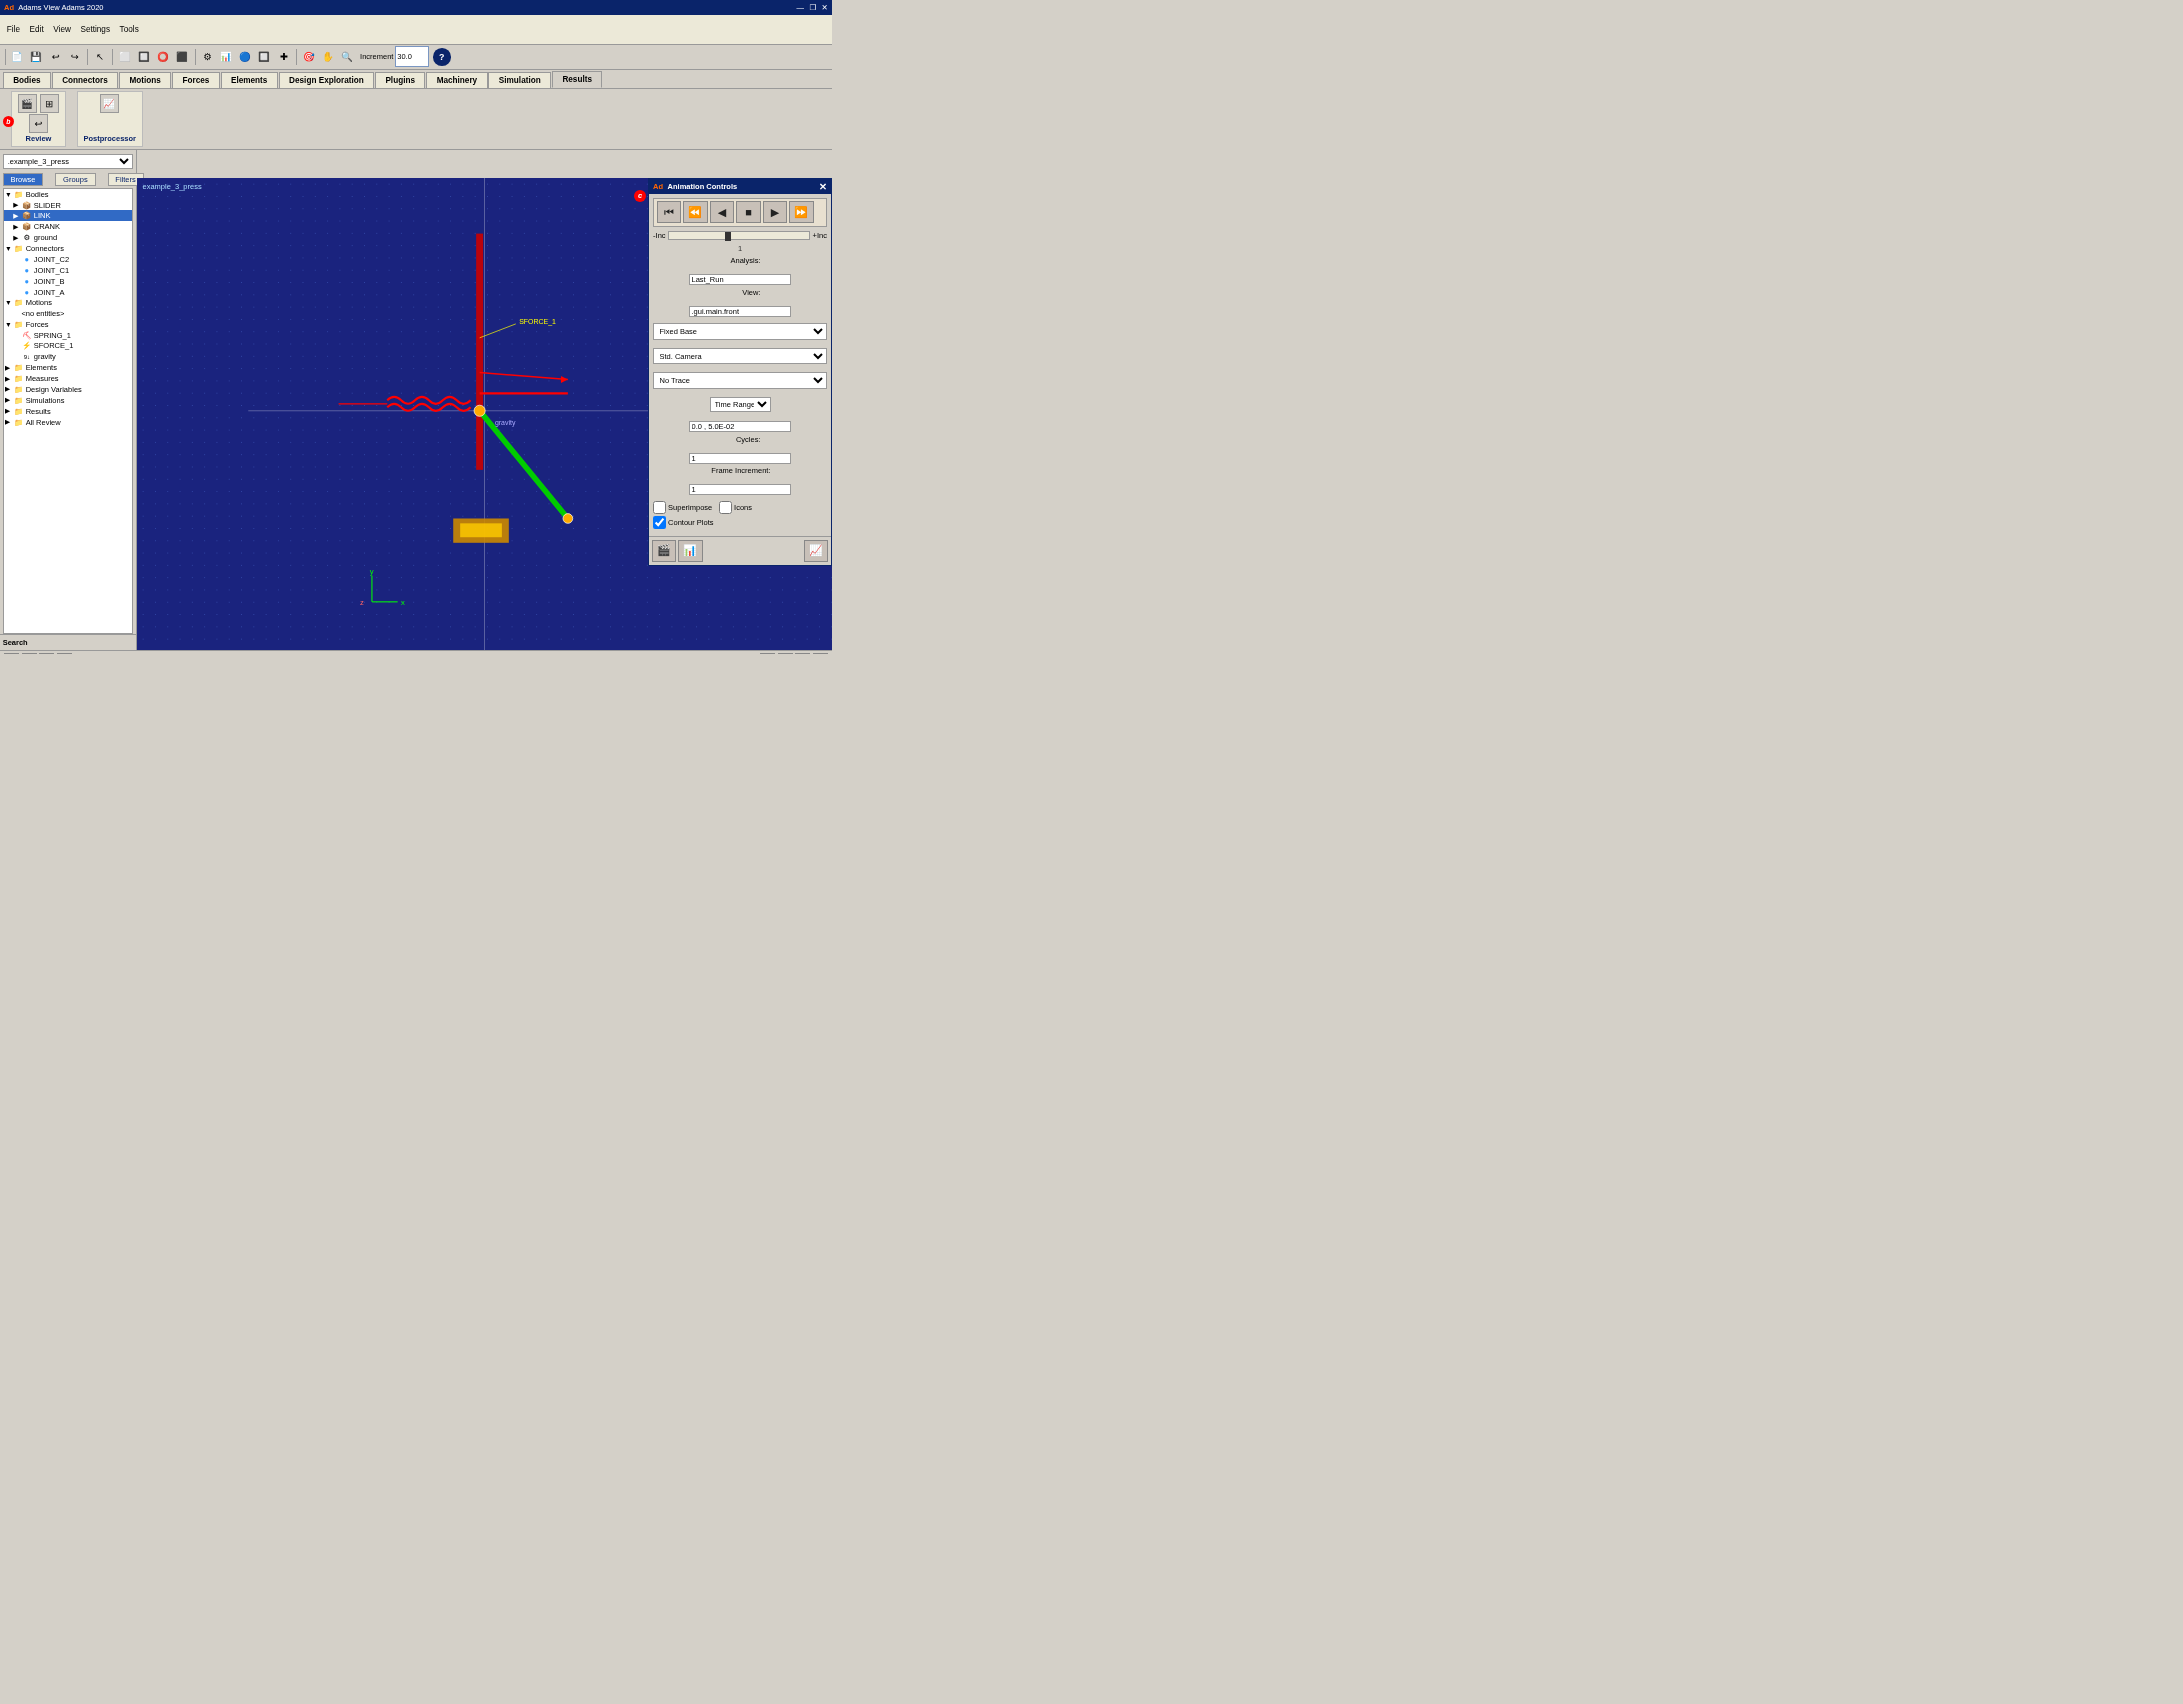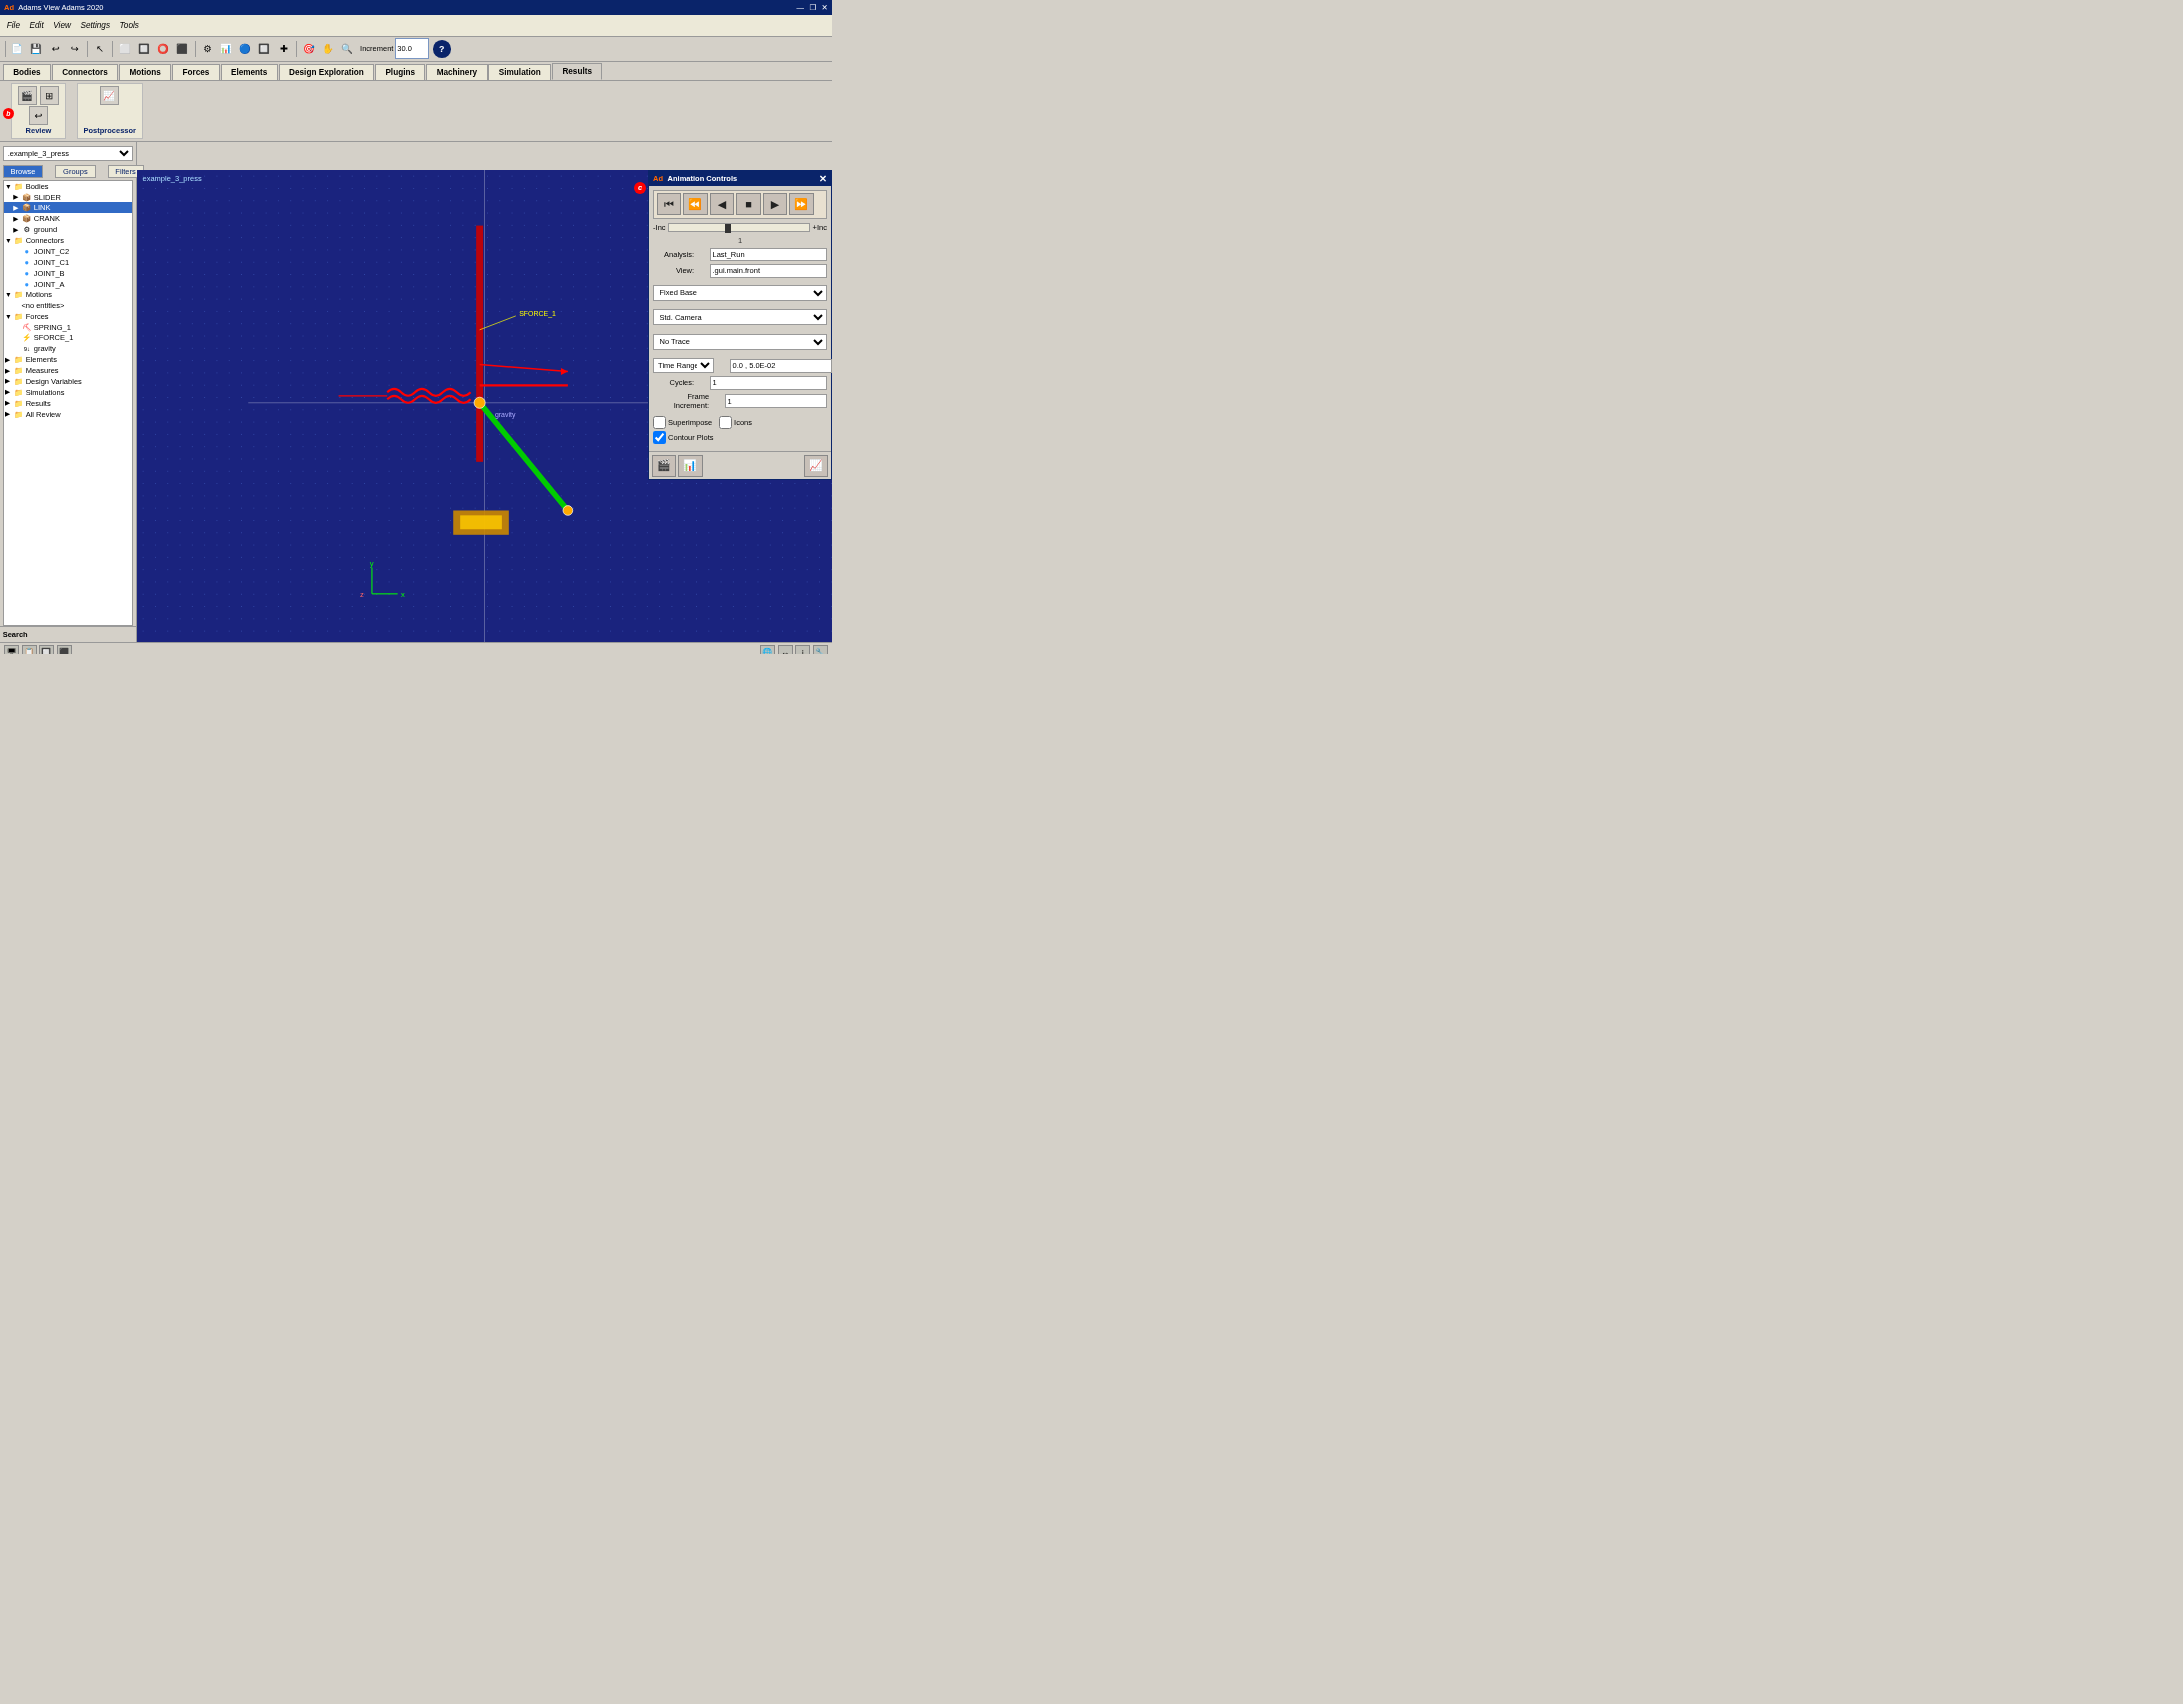--- a/index.html
+++ b/index.html
@@ -9,22 +9,22 @@
     #title-bar {
       height: 15px; background: #0a246a; color: white; display: flex; align-items: center;
       padding: 0 4.1px; justify-content: space-between;
     }
     #title-bar .title-left { display: flex; align-items: center; gap: 4.1px; font-size: 7.5px; }
     #title-bar .title-right { display: flex; gap: 5.5px; font-size: 8.2px; }
     #title-bar .win-btn { cursor: pointer; color: white; font-size: 7.5px; }
 
     
     #menu-bar {
-      height: 22px; background: #ece9d8; display: flex; align-items: center;
-      padding: 0 2.7px; gap: 1.4px; border-bottom: 0.7px solid #999; font-style: italic;
+      height: 30px; background: #ece9d8; display: flex; align-items: center;
+      padding: 0 2.7px; gap: 1.4px; border-bottom: 0.7px solid #999;
     }
     #menu-bar span { padding: 1.4px 4.1px; font-size: 8.2px; cursor: pointer; }
 
     
     #toolbar {
       height: 24.5px; background: #d4d0c8; display: flex; align-items: center;
       padding: 1.4px 2.7px; gap: 1.4px; border-bottom: 0.7px solid #999;
     }
     .toolbar-sep { width: 0.7px; height: 16.4px; background: #999; margin: 0 2px; }
     .tb-btn {
@@ -165,21 +165,21 @@
       flex: 1; height: 8.2px; background: #ece9d8; border: 0.7px solid #999;
       position: relative; cursor: pointer;
     }
     .progress-thumb {
       width: 5.5px; height: 8.2px; background: #333; position: absolute;
       left: 40%; top: 0;
     }
 
     
     .field-row {
-      display: flex; align-items: center; margin-bottom: 2.7px; font-size: 7.5px; gap: 16px;
+      display: flex; align-items: center; margin-bottom: 2.7px; font-size: 7.5px; gap: 9px; flex-direction: column;
     }
     .field-label { width: 41px; text-align: right; font-size: 7.5px; }
     .field-input {
       flex: 1; height: 13.6px; background: white; border: 0.7px solid #999;
       font-size: 7.5px; padding: 0 1.4px;
     }
 
     
     .dropdown-row {
       margin-bottom: 4.1px;

